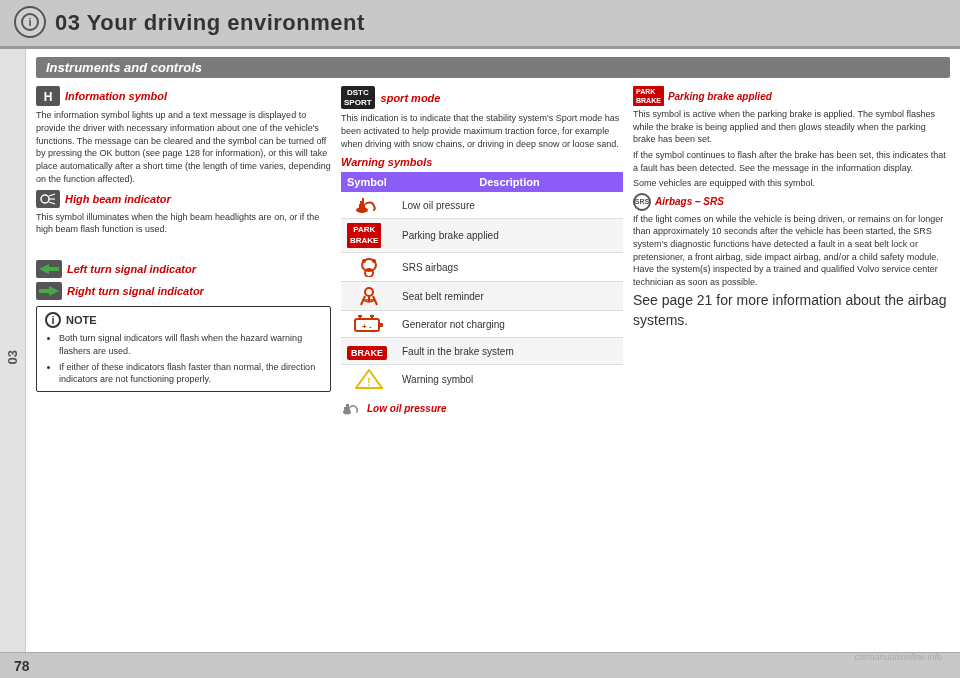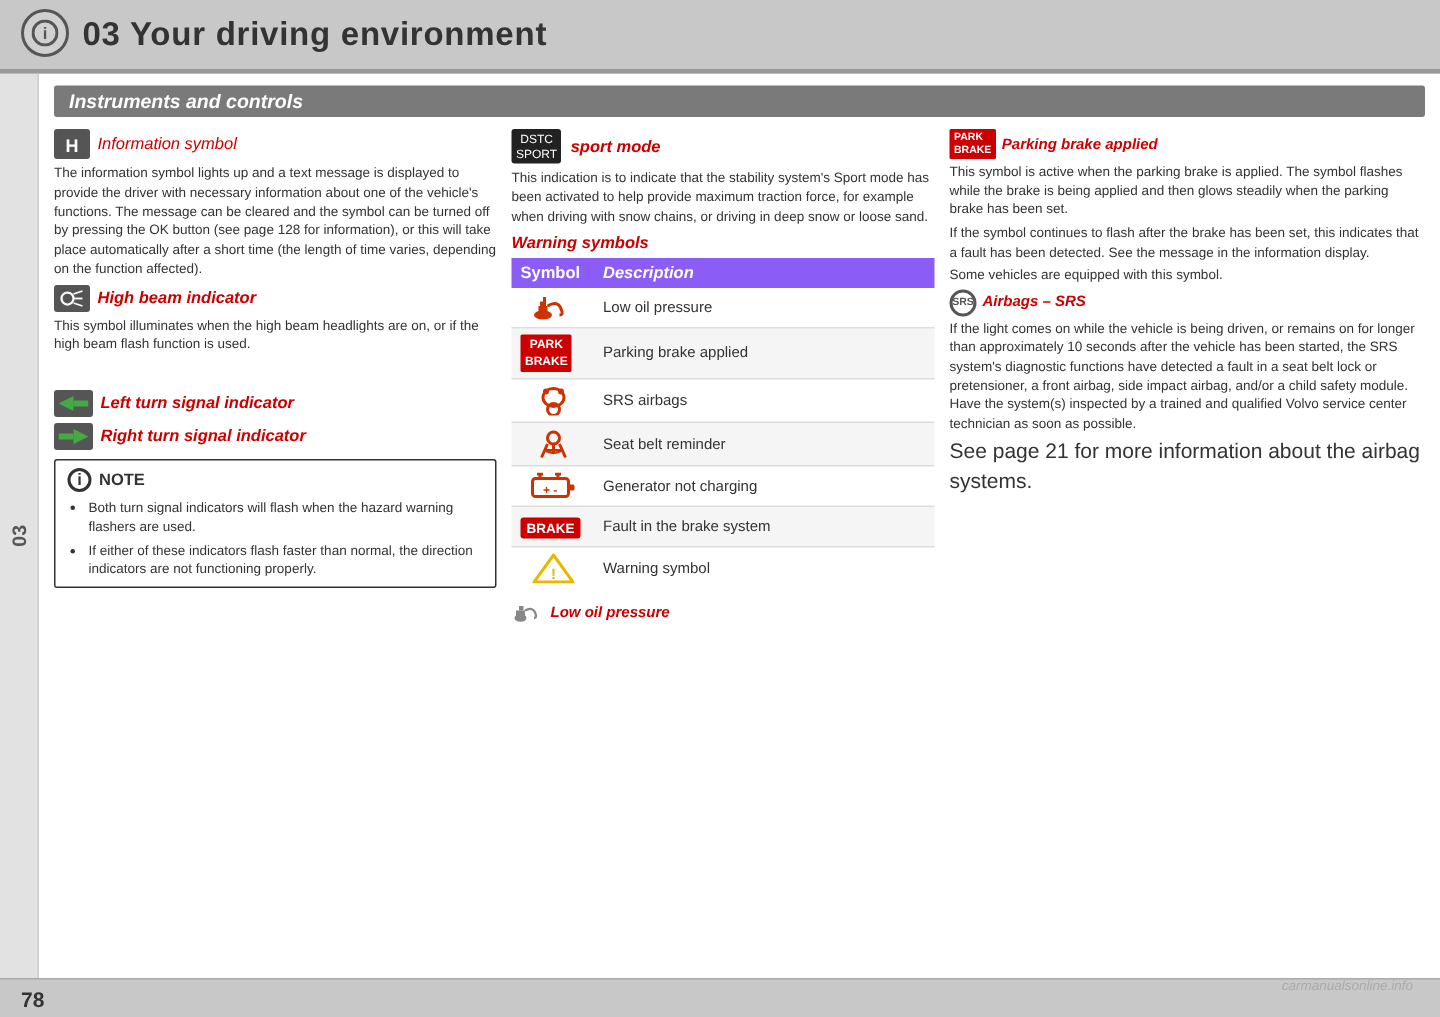--- a/index.html
+++ b/index.html
@@ -54,21 +54,21 @@
 
       <div style="width:295px; flex-shrink:0;">
 
         <div style="display:flex; align-items:center; gap:5px; margin-bottom:3px;">
           <div style="width:24px; height:20px; background:#555; border-radius:2px; display:flex; align-items:center; justify-content:center; flex-shrink:0;">
             <svg width="16" height="16" viewBox="0 0 16 16">
               <rect width="16" height="16" rx="2" fill="#555"></rect>
               <text x="8" y="13" text-anchor="middle" font-size="12" font-weight="bold" fill="white">H</text>
             </svg>
           </div>
-          <span style="font-size:11px; font-weight:normal; color:#cc0000; font-style:italic;text-align:center;">Information symbol</span>
+          <span style="font-size:11px; font-weight:bold; color:#cc0000; font-style:italic;text-align:center;">Information symbol</span>
         </div>
         <p style="font-size:9px; color:#333; line-height:1.42; margin-bottom:4px;">The information symbol lights up and a text message is displayed to provide the driver with necessary information about one of the vehicle's functions. The message can be cleared and the symbol can be turned off by pressing the OK button (see page 128 for information), or this will take place automatically after a short time (the length of time varies, depending on the function affected).</p>
 
         <div style="display:flex; align-items:center; gap:5px; margin-bottom:3px;">
           <div style="width:24px; height:18px; background:#555; border-radius:2px; display:flex; align-items:center; justify-content:center; flex-shrink:0;">
             <svg width="16" height="14" viewBox="0 0 16 14">
               <circle cx="5" cy="7" r="4" fill="none" stroke="#fff" stroke-width="1.5"></circle>
               <line x1="9" y1="4" x2="15" y2="2" stroke="#fff" stroke-width="1.2"></line>
               <line x1="9" y1="7" x2="15" y2="7" stroke="#fff" stroke-width="1.2"></line>
               <line x1="9" y1="10" x2="15" y2="12" stroke="#fff" stroke-width="1.2"></line>
@@ -106,32 +106,32 @@
           <ul style="list-style:disc; margin-left:14px;">
             <li style="font-size:9px; color:#333; line-height:1.42; margin-bottom:3px;">Both turn signal indicators will flash when the hazard warning flashers are used.</li>
             <li style="font-size:9px; color:#333; line-height:1.42;">If either of these indicators flash faster than normal, the direction indicators are not functioning properly.</li>
           </ul>
         </div>
       </div>
 
       <div style="width:282px; flex-shrink:0;">
 
         <div style="display:flex; align-items:center; gap:6px; margin-bottom:3px;">
-          <div style="background:#222; color:#fff; font-size:8px; font-weight:normal; padding:2px 3px; border-radius:2px; line-height:1.2; text-align:center; flex-shrink:0;">DSTC<br>SPORT</div>
+          <div style="background:#222; color:#fff; font-size:8px; font-weight:bold; padding:2px 3px; border-radius:2px; line-height:1.2; text-align:center; flex-shrink:0;">DSTC<br>SPORT</div>
           <span style="font-size:11px; font-weight:bold; color:#cc0000; font-style:italic;text-align:right;">sport mode</span>
         </div>
         <p style="font-size:9px; color:#333; line-height:1.42; margin-bottom:6px;">This indication is to indicate that the stability system's Sport mode has been activated to help provide maximum traction force, for example when driving with snow chains, or driving in deep snow or loose sand.</p>
 
         <p style="font-size:11px; font-weight:bold; color:#cc0000; font-style:italic; margin-bottom:4px;">Warning symbols</p>
 
         <table style="width:100%; border-collapse:collapse;">
           <thead>
             <tr style="background:#8b5cf6; color:#fff;">
               <th style="font-size:11px; padding:4px 6px; text-align:left; width:55px;">Symbol</th>
-              <th style="font-size:11px; padding:4px 6px; text-align:left;font-style:italic;">Description</th>
+              <th style="font-size:11px; padding:4px 6px; text-align:center;">Description</th>
             </tr>
           </thead>
           <tbody>
 
             <tr style="border-bottom:1px solid #ddd;">
               <td style="padding:4px 6px; vertical-align:middle;">
                 <div style="display:flex; align-items:center; justify-content:center;">
                   <svg width="30" height="18" viewBox="0 0 30 18">
                     <ellipse cx="8" cy="14" rx="6" ry="3" fill="#cc3300"></ellipse>
                     <rect x="5" y="8" width="6" height="6" fill="#cc3300"></rect>

